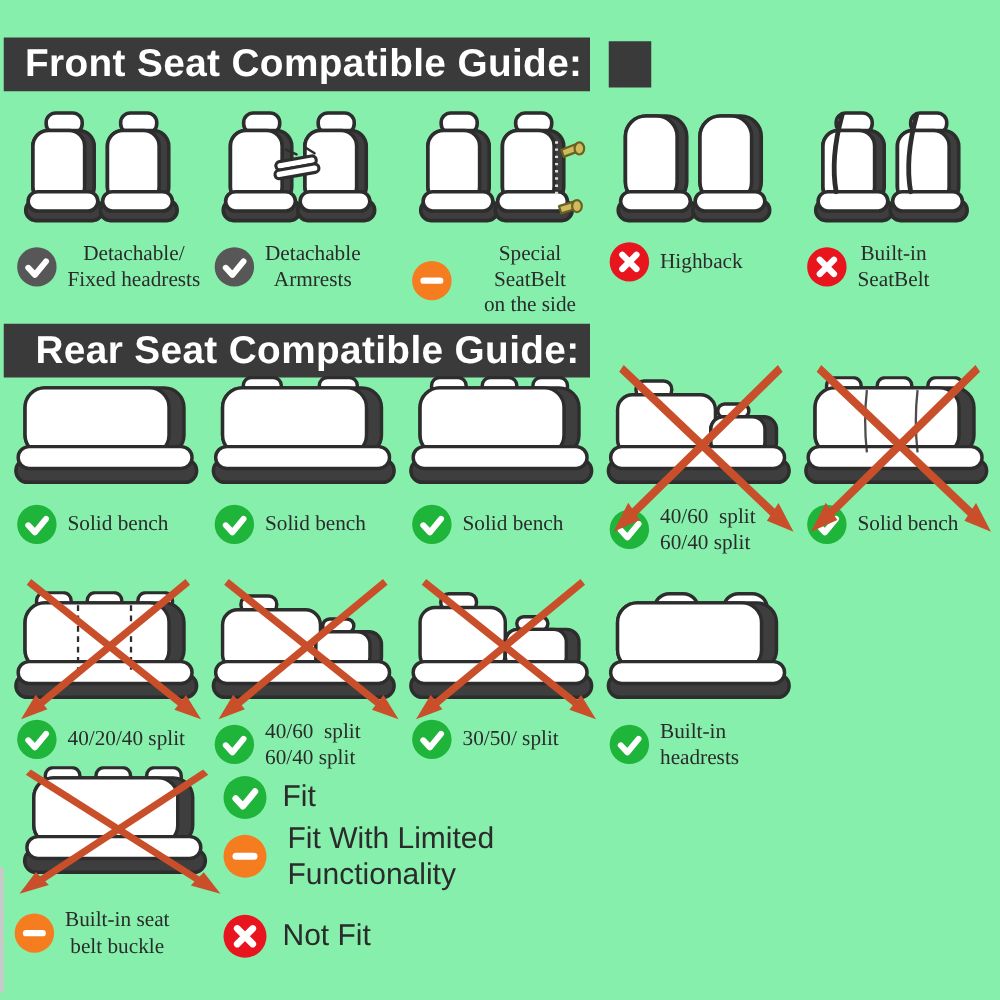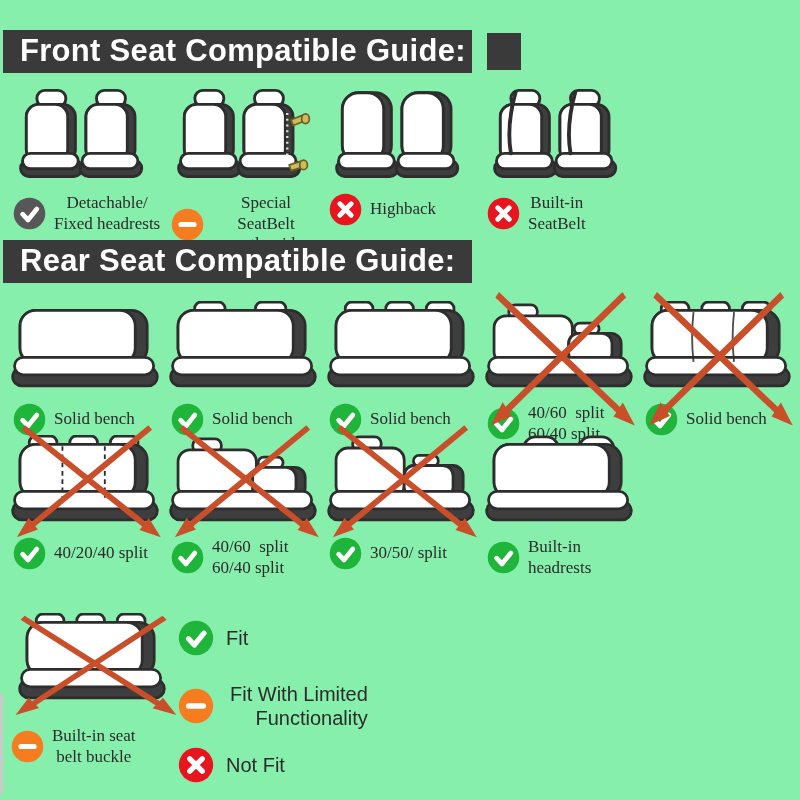--- a/index.html
+++ b/index.html
@@ -8,30 +8,30 @@
     font-family:"Liberation Sans",sans-serif;color:#2b2b2b;
   }
   
   .banner{
     position:absolute;left:3px;width:469px;height:43px;box-sizing:border-box;
     background:var(--banner-bg,#3a3a3a);color:#fff;
     font-size:31px;font-weight:700;line-height:42px;padding-left:17px;
     letter-spacing:.3px;white-space:nowrap;
   }
   #banner-front{top:30px;}
-  #banner-rear{top:240px;}
+  #banner-rear{top:259px;text-align:center;}
   .banner-end-block{
     position:absolute;left:487px;top:33px;width:34px;height:37px;
     background:var(--banner-bg,#3a3a3a);
   }
   
   .row{position:absolute;left:6px;width:792px;display:grid;grid-template-columns:repeat(5,158px);}
   #front-row{top:84px;}
   #rear-row-1{top:294px;}
-  #rear-row-2{top:428px;}
+  #rear-row-2{top:466px;}
   .cell{position:relative;padding:0 2px;box-sizing:border-box;}
   .art{position:relative;height:104px;display:flex;align-items:flex-end;justify-content:center;}
   .seat{width:146px;height:100px;display:block;}
   .seat-bench{width:152px;height:98px;display:block;}
   
   .cap{display:flex;align-items:center;gap:8px;margin-top:5px;padding-left:5px;font-family:Liberation Serif, serif;}
   .label{font-size:17px;line-height:1.22;color:#2b2b2b;white-space:pre-wrap;}
   #front-row .label{text-align:center;}
   .badge{width:33px;height:33px;flex:none;}
   .badge svg{width:100%;height:100%;display:block;}
@@ -47,22 +47,22 @@
   .cross--tall{height:138%;}
   
   #bottom{position:absolute;left:6px;top:606px;width:792px;height:194px;}
   .bottom-cell{position:absolute;left:0;top:12px;width:172px;}
   .bottom-cell .art{height:92px;}
   .bottom-cell .cap{margin-top:16px;}
   .bottom-cell .label{text-align:center;}
   #legend{position:absolute;left:172px;top:14px;display:flex;flex-direction:column;}
   .legend-item{display:flex;align-items:center;gap:12px;}
   .legend-item .badge{width:36px;height:36px;}
-  .legend-item .label{font-size:20px;text-align:right;}
-  #legend-limited{margin-top:26px;gap:16px;}
+  .legend-item .label{font-size:24px;}
+  #legend-limited{gap:16px;}
   #legend-notfit{margin-top:16px;}
   .edge-line{position:absolute;left:0;top:694px;width:3px;height:100px;background:#c9c9c9;}
 </style>
 </head>
 <body>
 
 <svg width="0" height="0" style="position:absolute" aria-hidden="true">
   <defs>
 
     <symbol id="sym-badge" viewBox="0 0 36 36">
@@ -231,20 +231,36 @@
         <span class="badge badge--check-gray">
           <svg viewBox="0 0 36 36">
               <use href="#sym-badge"></use>
             </svg>
           </span>
         <span class="label">Detachable/
 Fixed headrests</span>
       </div>
     </div>
 
+    <div class="cell">
+      <div class="art">
+        <svg class="seat" viewBox="0 0 150 104">
+            <use href="#sym-front-armrest"></use>
+          </svg>
+      </div>
+      <div class="cap">
+        <span class="badge badge--check-gray">
+          <svg viewBox="0 0 36 36">
+              <use href="#sym-badge"></use>
+            </svg>
+          </span>
+        <span class="label">Detachable
+Armrests</span>
+      </div>
+    </div>
 
     <div class="cell">
       <div class="art">
         <svg class="seat" viewBox="0 0 150 104">
             <use href="#sym-front-buttons"></use>
           </svg>
       </div>
       <div class="cap">
         <span class="badge badge--limited">
           <svg viewBox="0 0 36 36">

